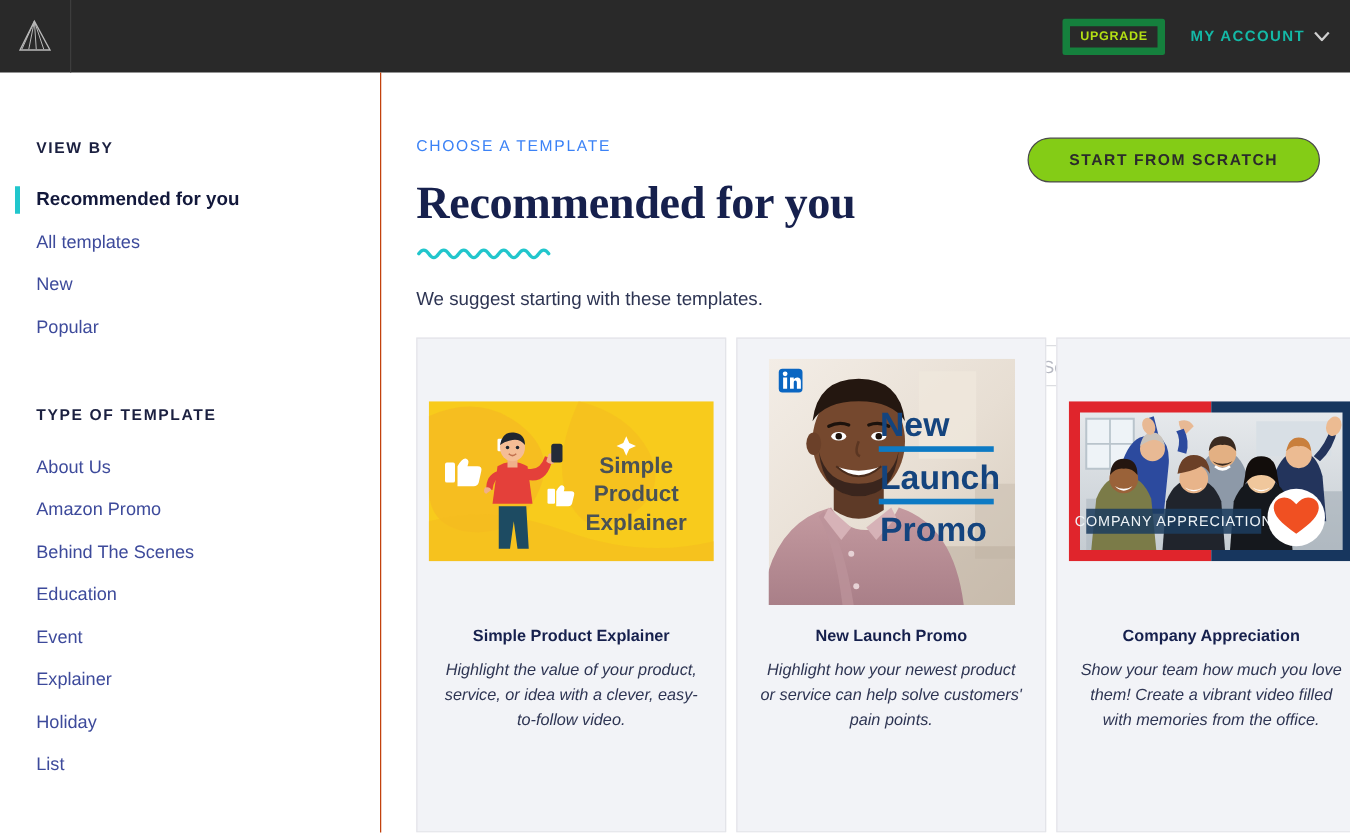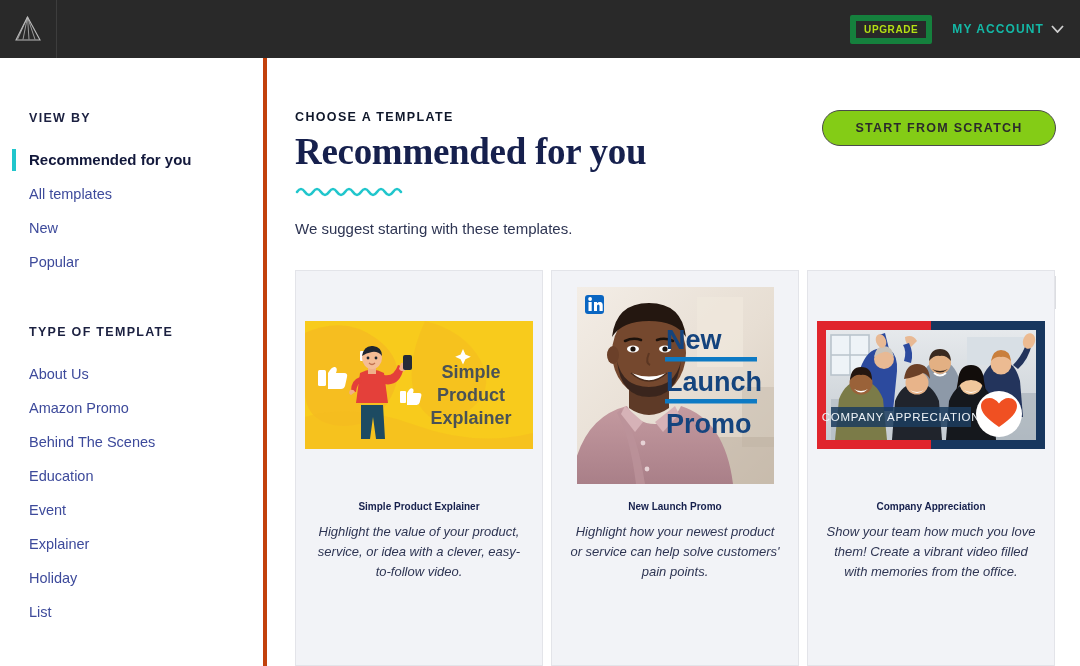--- a/index.html
+++ b/index.html
@@ -56,22 +56,22 @@
 
   
   .body-area {
     position: absolute; top: 58px; left: 0;
     width: 1080px; height: 608px;
     display: flex;
   }
 
   
   .sidebar {
-    width: 267px; flex: none;
-    border-right: 4px solid #c2410c;
+    width: 305px; flex: none;
+    border-right: 1px solid #c2410c;
     padding-top: 53px;
     position: relative;
     overflow: hidden;
   }
   .side-heading {
     font-size: 12.5px;
     font-weight: bold;
     letter-spacing: 1.3px;
     color: #1b2040;
     padding-left: 29px;
@@ -108,24 +108,24 @@
     padding: 52px 24px 0 28px;
     overflow: hidden;
   }
   .main-head {
     display: flex;
     align-items: flex-start;
     justify-content: space-between;
   }
   .eyebrow {
     font-size: 12.5px;
-    font-weight: bold;
+    font-weight: normal;
     letter-spacing: 1.35px;
-    color: #0f172a;
-    margin-bottom: 9px;
+    color: #3b82f6;
+    margin-bottom: 20px;
   }
   .page-title {
     font-family: "Liberation Serif", serif;
     font-size: 37px;
     font-weight: bold;
     color: #16204d;
     letter-spacing: -0.3px;
     line-height: 1.05;
   }
   .squiggle { display: block; margin-top: 13px; }
@@ -180,21 +180,21 @@
     display: flex;
     flex-direction: column;
     align-items: center;
     cursor: pointer;
   }
   .thumb-box {
     width: 100%; height: 228px;
     display: flex; align-items: center; justify-content: center;
   }
   .card-title {
-    font-size: 10px;
+    font-size: 13px;
     font-weight: bold;
     color: #16204d;
     text-align: center;
     margin-top: 2px;
   }
   .card-desc {
     font-size: 13px;
     line-height: 1.55;
     color: #2e3553;
     text-align: center;

